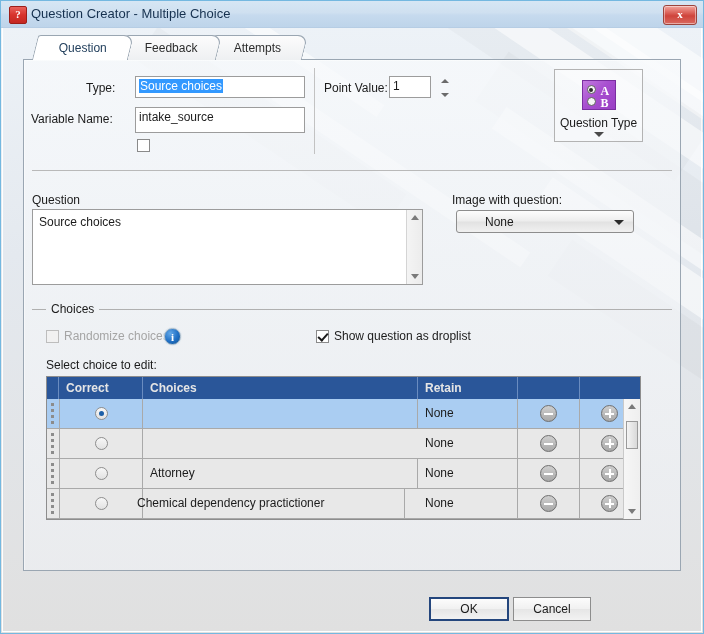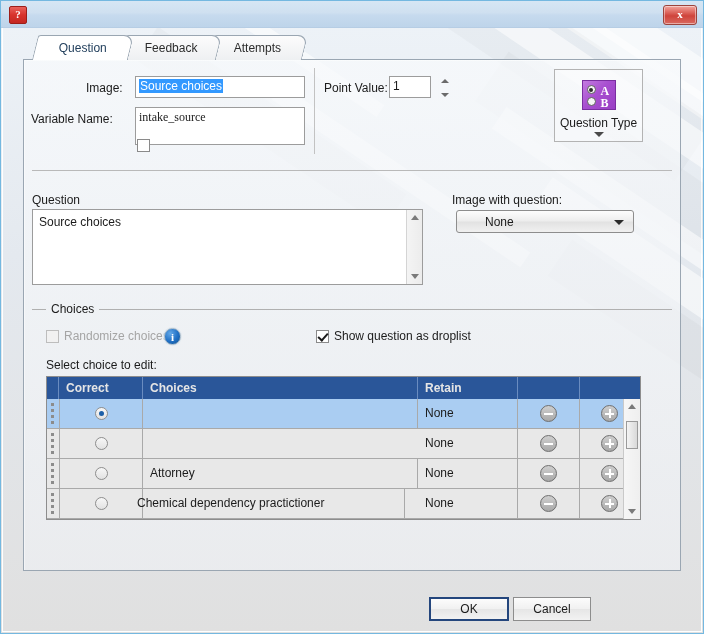--- a/index.html
+++ b/index.html
@@ -238,45 +238,46 @@
     <div class="wm" style="left:470px;top:170px;width:330px;height:26px;transform:rotate(34deg);"></div>
     <div class="wm" style="left:250px;top:140px;width:300px;height:18px;transform:rotate(34deg);"></div>
     <div class="wmd" style="left:120px;top:80px;width:300px;height:40px;transform:rotate(34deg);"></div>
     <div class="wm" style="left:520px;top:220px;width:260px;height:34px;transform:rotate(34deg);"></div>
     <div class="wmd" style="left:540px;top:270px;width:220px;height:44px;transform:rotate(34deg);"></div>
     <div class="wm" style="left:160px;top:10px;width:240px;height:14px;transform:rotate(34deg);"></div>
   </div>
 
   <div class="titlebar">
     <div class="title-icon">?</div>
+    <div class="title-text">Question Creator - Multiple Choice</div>
     <div class="close-btn">x</div>
   </div>
 
   <div class="tabstrip">
     <div class="tab tab-skew" style="left:12px;width:96px;z-index:3;">
       <span class="tab-label">Question</span>
     </div>
     <div class="tab tab-skew inactive" style="left:100px;width:96px;z-index:2;">
       <span class="tab-label">Feedback</span>
     </div>
     <div class="tab tab-skew inactive" style="left:188px;width:94px;z-index:1;">
       <span class="tab-label">Attempts</span>
     </div>
   </div>
 
   <div class="panel">
     <div class="panel-bg"></div>
 
-    <div class="lbl" style="left:62px;top:21px;">Image:</div>
+    <div class="lbl" style="left:62px;top:21px;">Type:</div>
     <div class="txtbox" style="left:111px;top:16px;width:170px;height:22px;">
       <span class="sel-text">Source choices</span>
     </div>
 
     <div class="lbl" style="left:7px;top:52px;">Variable Name:</div>
-    <div class="txtbox" style="left:111px;top:47px;width:170px;height:38px;font-family:Liberation Serif, serif;">
+    <div class="txtbox" style="left:111px;top:47px;width:170px;height:26px;">
       <span>intake_source</span>
     </div>
 
     <div class="cb" style="left:113px;top:79px;"></div>
 
     <div class="vsep" style="left:290px;top:8px;height:86px;"></div>
 
     <div class="lbl" style="left:300px;top:21px;">Point Value:</div>
     <div class="txtbox" style="left:365px;top:16px;width:42px;height:22px;">
       <span>1</span>

